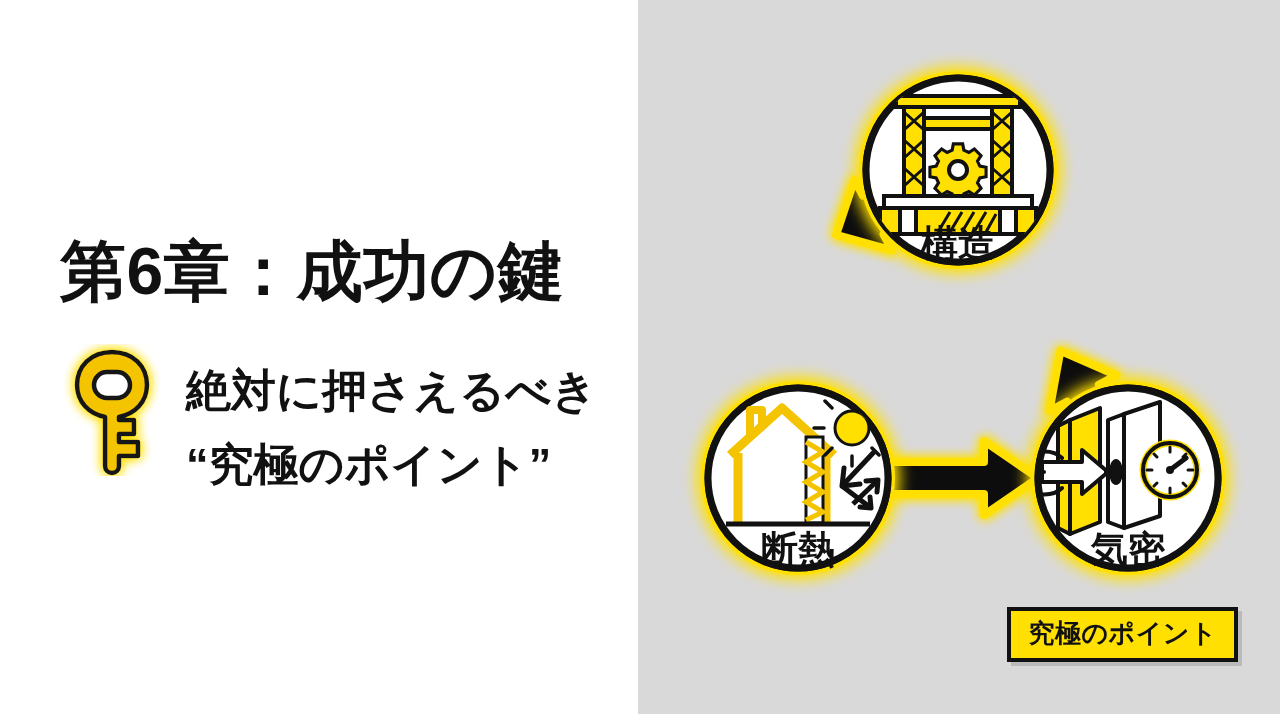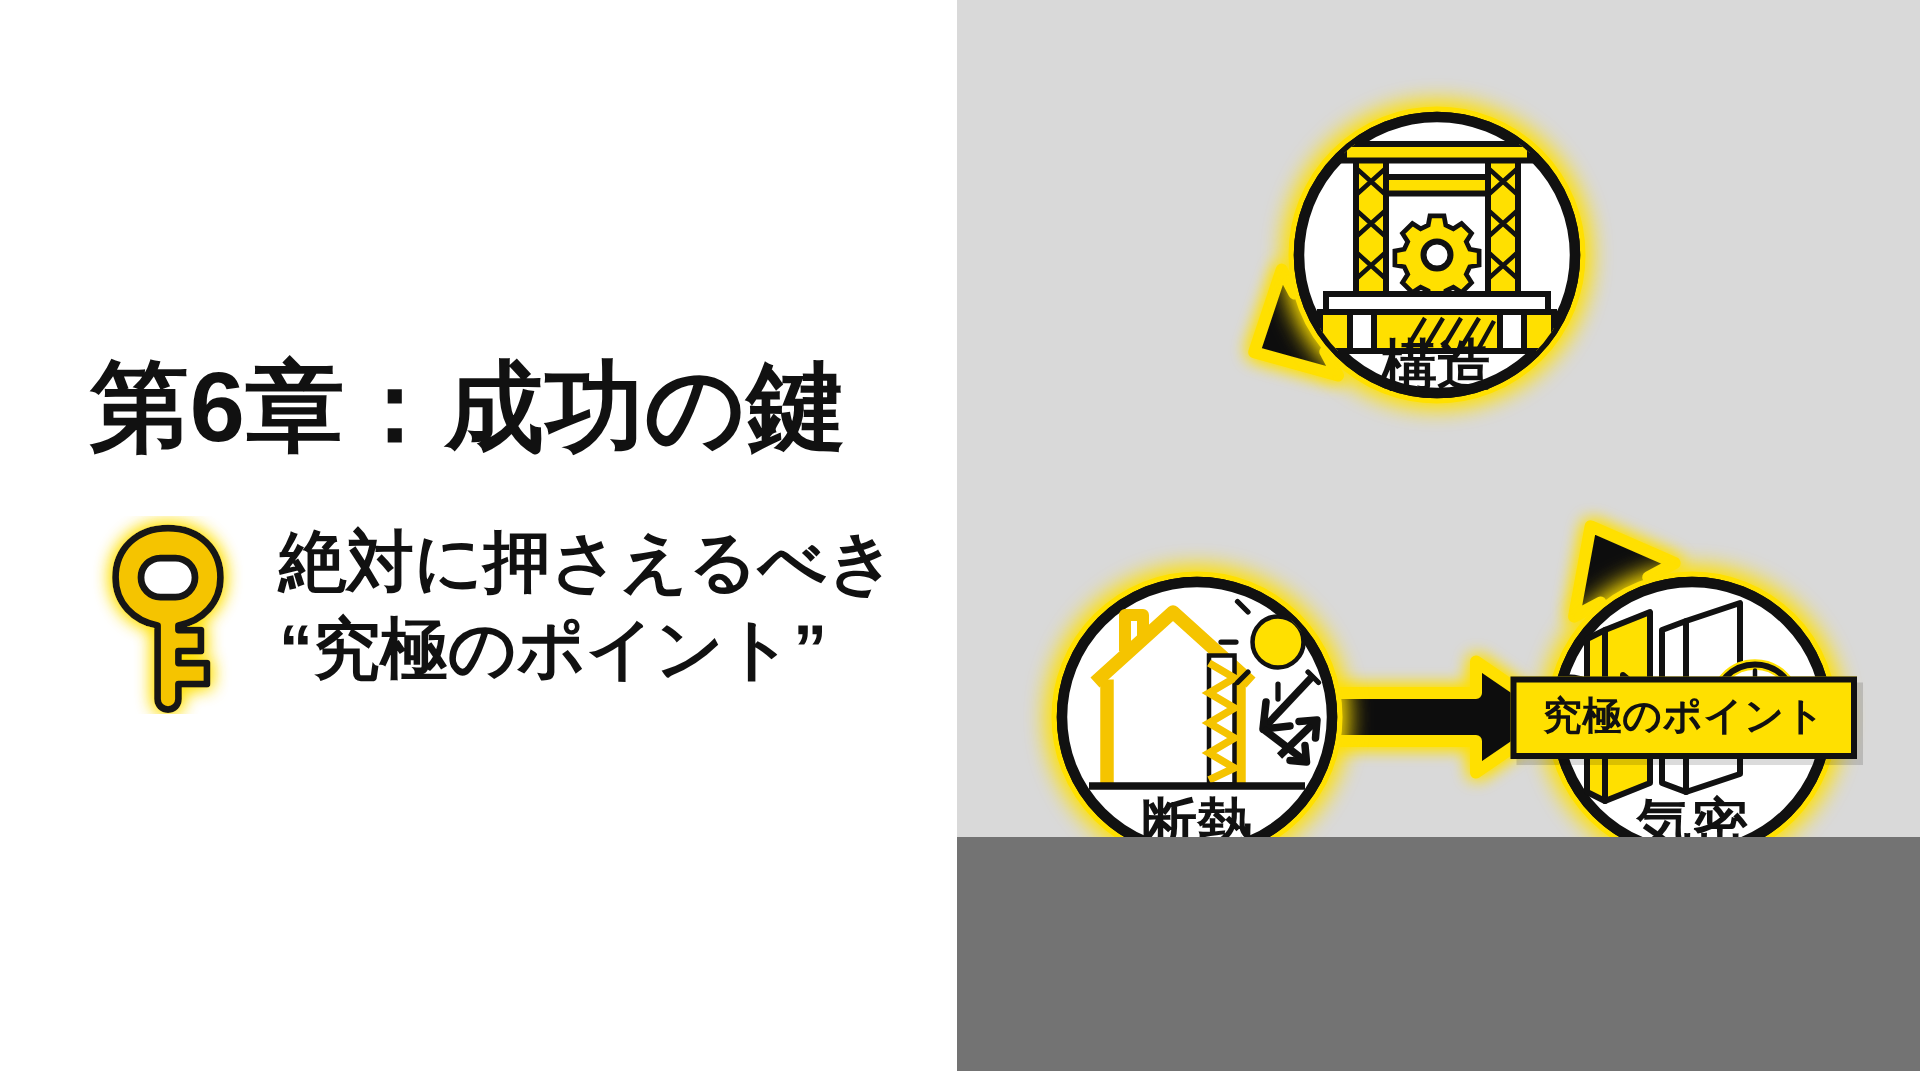--- a/index.html
+++ b/index.html
@@ -3,21 +3,21 @@
 <meta charset="utf-8">
 <style>
   * { margin:0; padding:0; box-sizing:border-box; }
   html, body {
     width:1280px; height:714px; overflow:hidden;
     font-family:"Liberation Sans", "DejaVu Sans", sans-serif;
     background:#ffffff;
   }
   #slide {
     position:relative; width:1280px; height:714px;
-    display:flex; background:#737373;
+    display:flex; background:#f9a8d4;
   }
 
   
   #left-panel {
     position:relative;
     width:638px; height:714px;
     background:#ffffff;
     flex:0 0 638px;
   }
   #title-block {
@@ -48,26 +48,27 @@
   }
   #subtitle-lines {
     padding-top:8px;
   }
   .subtitle-line {
     font-size:45px;
     font-weight:bold;
     color:#111111;
     line-height:1.28;
     white-space:nowrap;
+    margin-top:16px;
   }
 
   
   #right-panel {
     position:relative;
-    width:642px; height:558px;
+    width:642px; height:714px;
     background:#d9d9d9;
     flex:0 0 642px;
     overflow:hidden;
   }
   #diagram-svg { position:absolute; left:0; top:0; }
 
   #badge {
     position:absolute;
     right:42px; bottom:52px;
     background:#FFE000;

